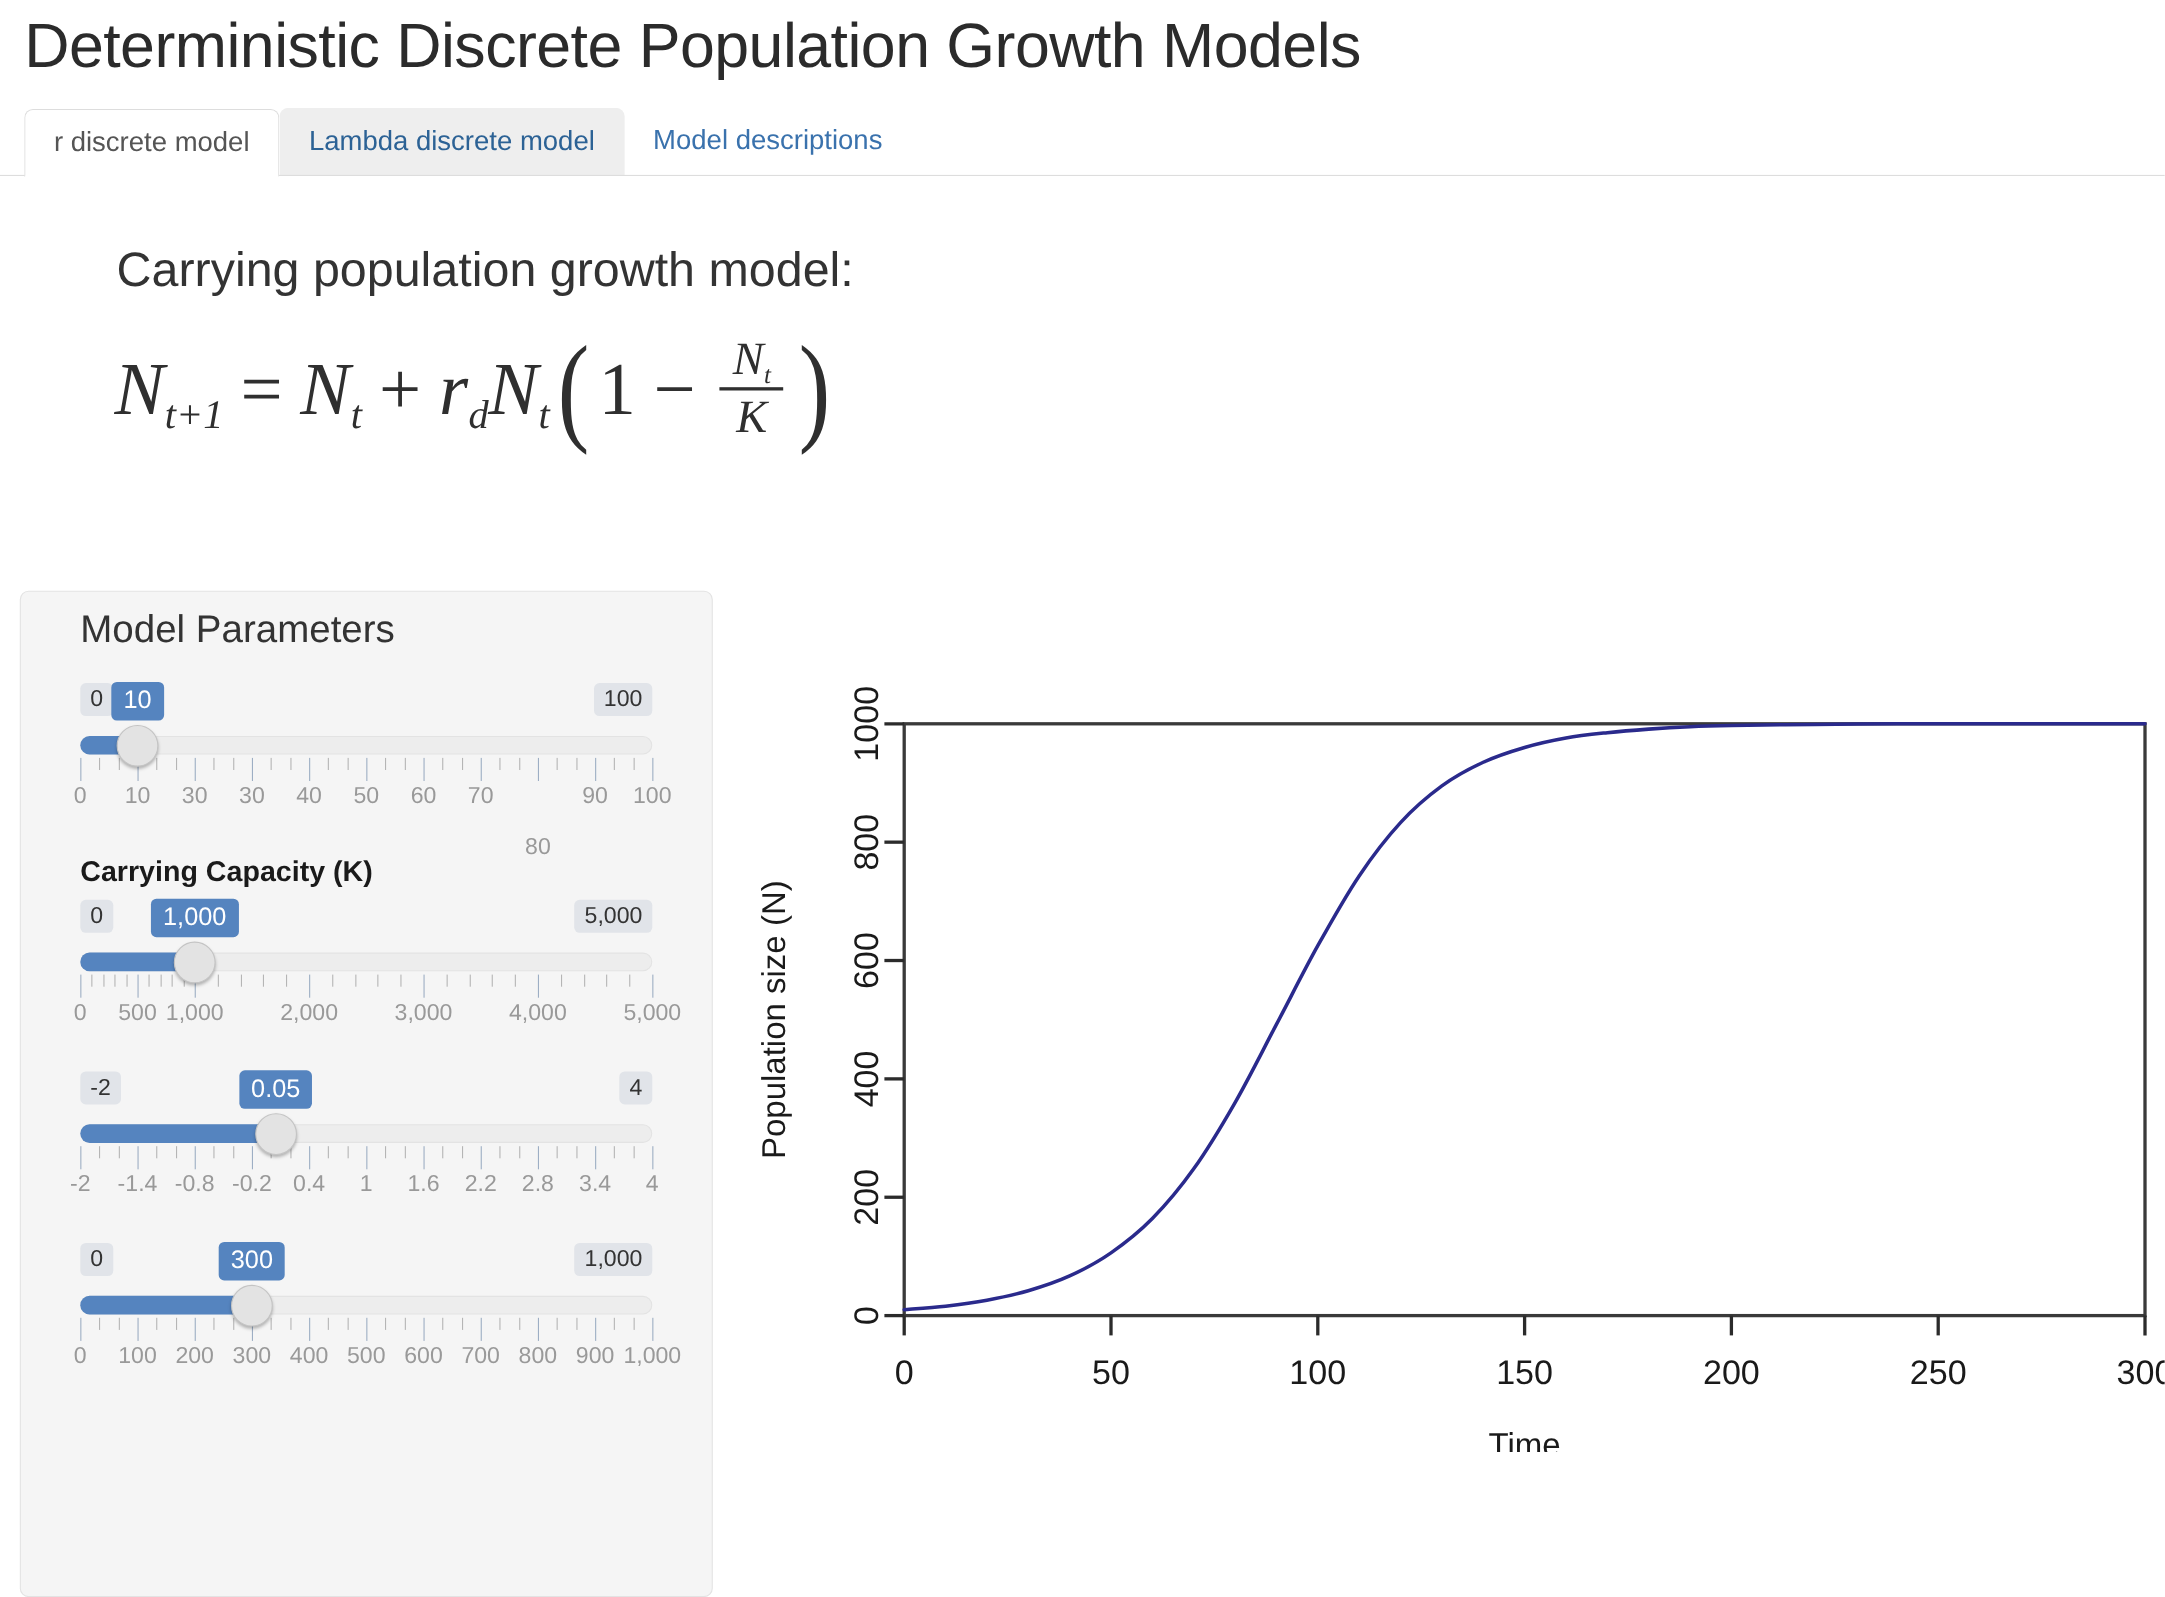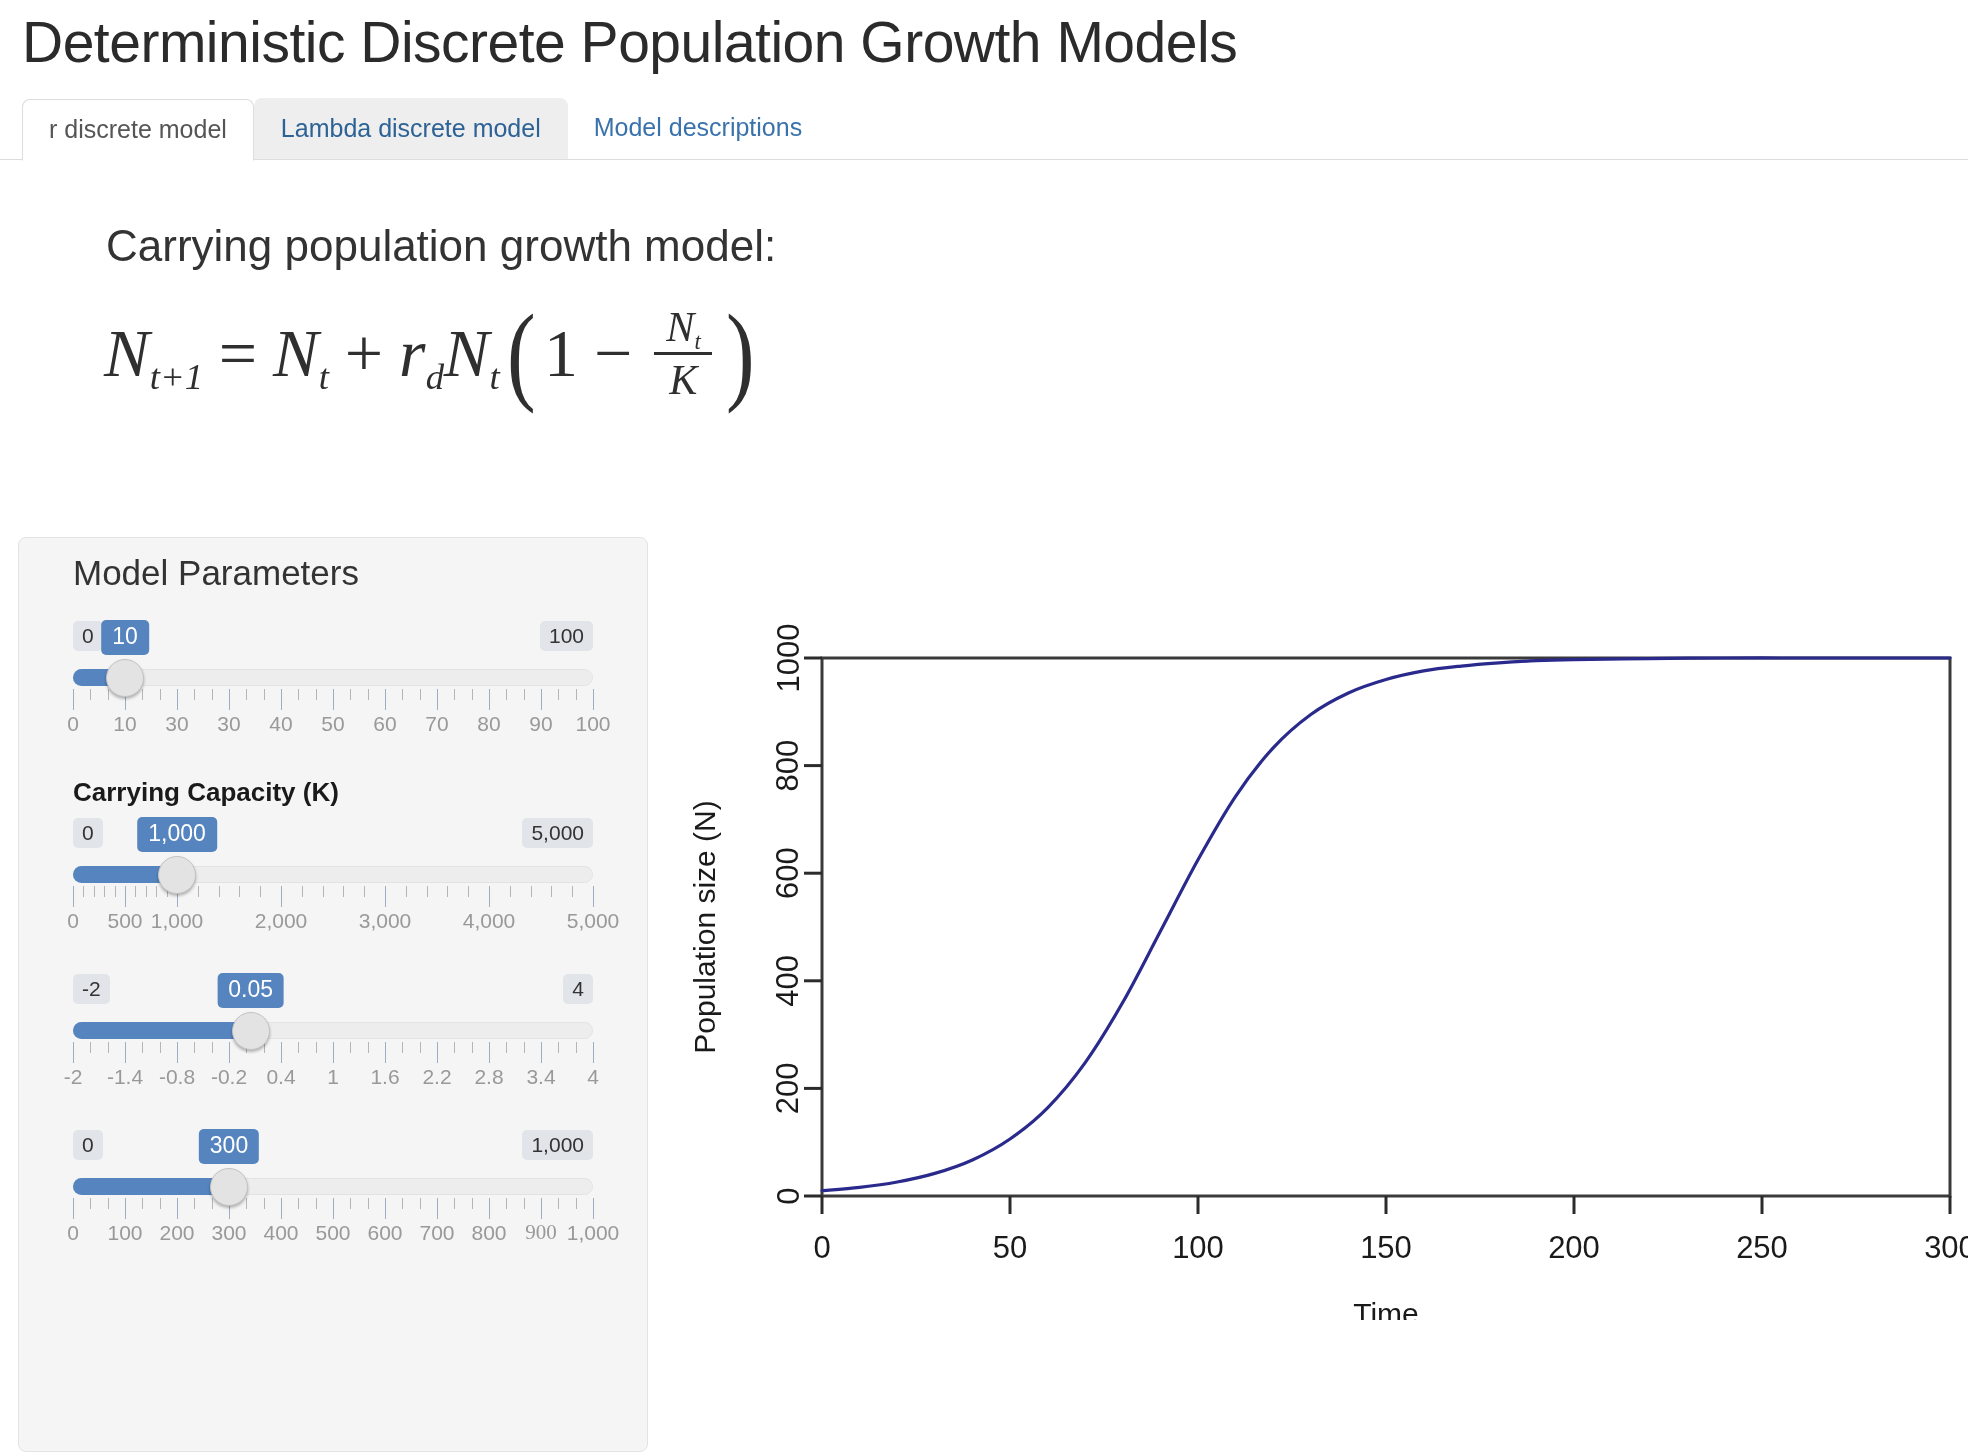--- a/index.html
+++ b/index.html
@@ -347,21 +347,21 @@
             <div class="tick minor" style="left: 56.6667%;"></div>
             <div class="tick major" style="left: 60%;"></div>
             <div class="tick-label" style="left: 60%;">60</div>
             <div class="tick minor" style="left: 63.3333%;"></div>
             <div class="tick minor" style="left: 66.6667%;"></div>
             <div class="tick major" style="left: 70%;"></div>
             <div class="tick-label" style="left: 70%;">70</div>
             <div class="tick minor" style="left: 73.3333%;"></div>
             <div class="tick minor" style="left: 76.6667%;"></div>
             <div class="tick major" style="left: 80%;"></div>
-            <div class="tick-label" style="left: 80%;">80</div>
+            <div class="tick-label" style="left: 80%; margin-top: 46px;">80</div>
             <div class="tick minor" style="left: 83.3333%;"></div>
             <div class="tick minor" style="left: 86.6667%;"></div>
             <div class="tick major" style="left: 90%;"></div>
             <div class="tick-label" style="left: 90%;">90</div>
             <div class="tick minor" style="left: 93.3333%;"></div>
             <div class="tick minor" style="left: 96.6667%;"></div>
             <div class="tick major" style="left: 100%;"></div>
             <div class="tick-label" style="left: 100%;">100</div>
           </div>
         </div>
@@ -510,21 +510,21 @@
             <div class="tick minor" style="left: 66.6667%;"></div>
             <div class="tick major" style="left: 70%;"></div>
             <div class="tick-label" style="left: 70%;">700</div>
             <div class="tick minor" style="left: 73.3333%;"></div>
             <div class="tick minor" style="left: 76.6667%;"></div>
             <div class="tick major" style="left: 80%;"></div>
             <div class="tick-label" style="left: 80%;">800</div>
             <div class="tick minor" style="left: 83.3333%;"></div>
             <div class="tick minor" style="left: 86.6667%;"></div>
             <div class="tick major" style="left: 90%;"></div>
-            <div class="tick-label" style="left: 90%; font-family: Liberation Serif, serif;">900</div>
+            <div class="tick-label" style="left: 90%;">900</div>
             <div class="tick minor" style="left: 93.3333%;"></div>
             <div class="tick minor" style="left: 96.6667%;"></div>
             <div class="tick major" style="left: 100%;"></div>
             <div class="tick-label" style="left: 100%;">1,000</div>
           </div>
         </div>
       </div>
     </div>
 </div>
 

